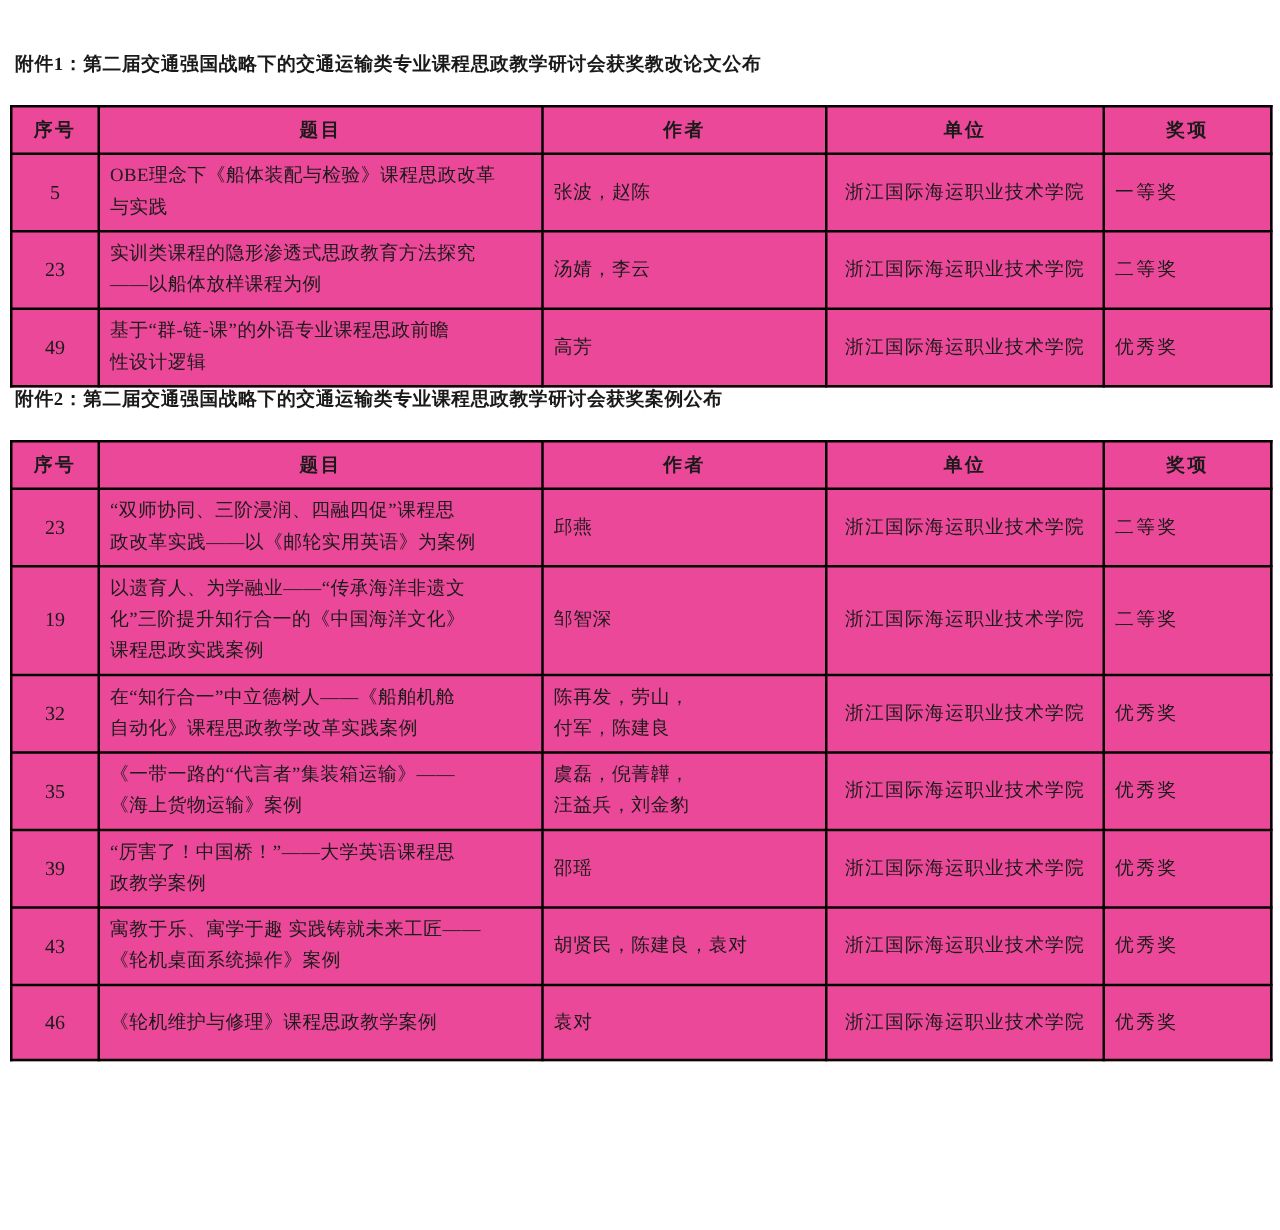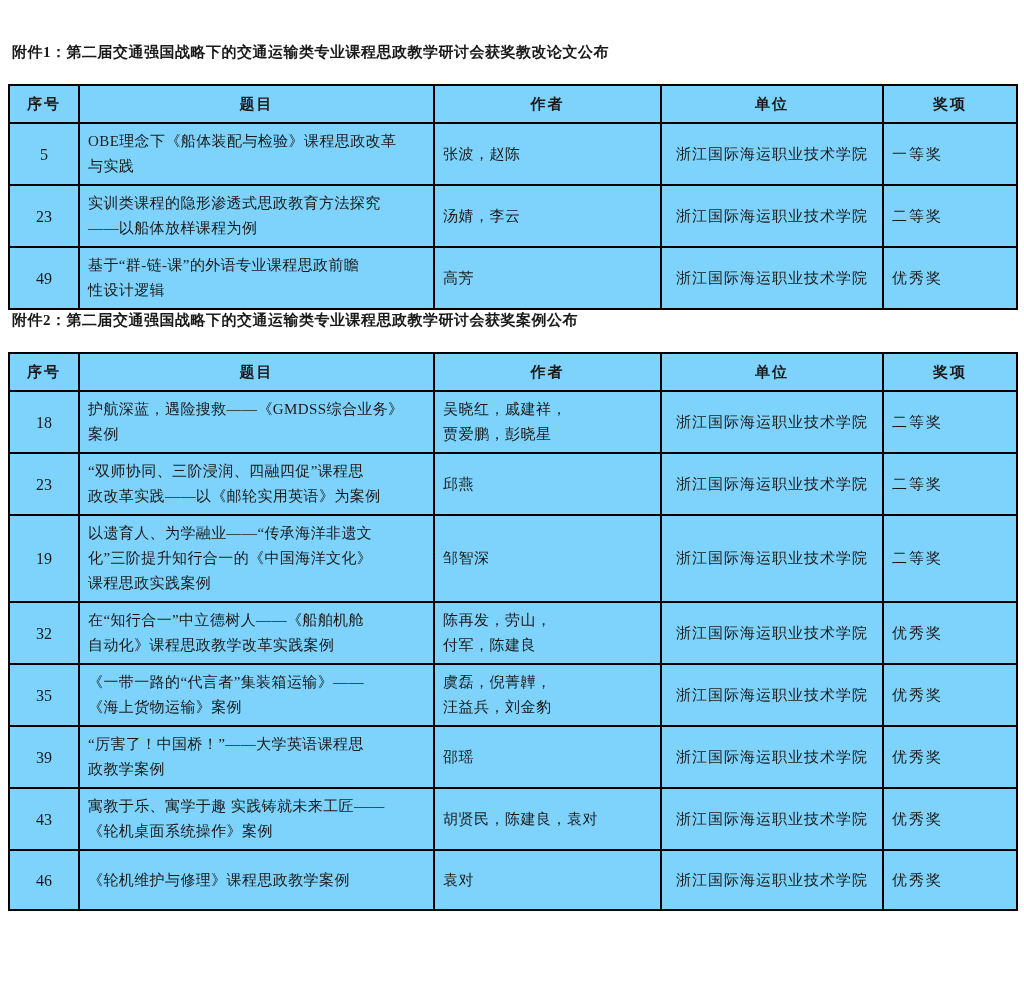--- a/index.html
+++ b/index.html
@@ -18,21 +18,21 @@
     margin: 0 0 22px 4px;
     letter-spacing: 0.5px;
     font-weight: bold;
   }
   .section-2 .doc-title { }
 
   table.award-table {
     width: 1008px;
     border-collapse: collapse;
     table-layout: fixed;
-    background: #7dd3fc;
+    background: #ec4899;
   }
   .award-table col.c-no    { width: 70px; }
   .award-table col.c-title { width: 355px; }
   .award-table col.c-auth  { width: 227px; }
   .award-table col.c-unit  { width: 222px; }
   .award-table col.c-award { width: 134px; }
 
   .award-table th, .award-table td {
     border: 2px solid #000000;
     vertical-align: middle;
@@ -139,29 +139,20 @@
         <tr>
             <th>序号</th>
             <th>题目</th>
             <th>作者</th>
             <th>单位</th>
             <th>奖项</th>
           </tr>
       </thead>
       <tbody>
           <tr>
-            <td class="col-no">18</td>
-            <td class="col-title">护航深蓝，遇险搜救——《GMDSS综合业务》
-案例</td>
-            <td class="col-authors">吴晓红，戚建祥，
-贾爱鹏，彭晓星</td>
-            <td class="col-unit">浙江国际海运职业技术学院</td>
-            <td class="col-award">二等奖</td>
-          </tr>
-          <tr>
             <td class="col-no">23</td>
             <td class="col-title">“双师协同、三阶浸润、四融四促”课程思
 政改革实践——以《邮轮实用英语》为案例</td>
             <td class="col-authors">邱燕</td>
             <td class="col-unit">浙江国际海运职业技术学院</td>
             <td class="col-award">二等奖</td>
           </tr>
           <tr>
             <td class="col-no">19</td>
             <td class="col-title">以遗育人、为学融业——“传承海洋非遗文

